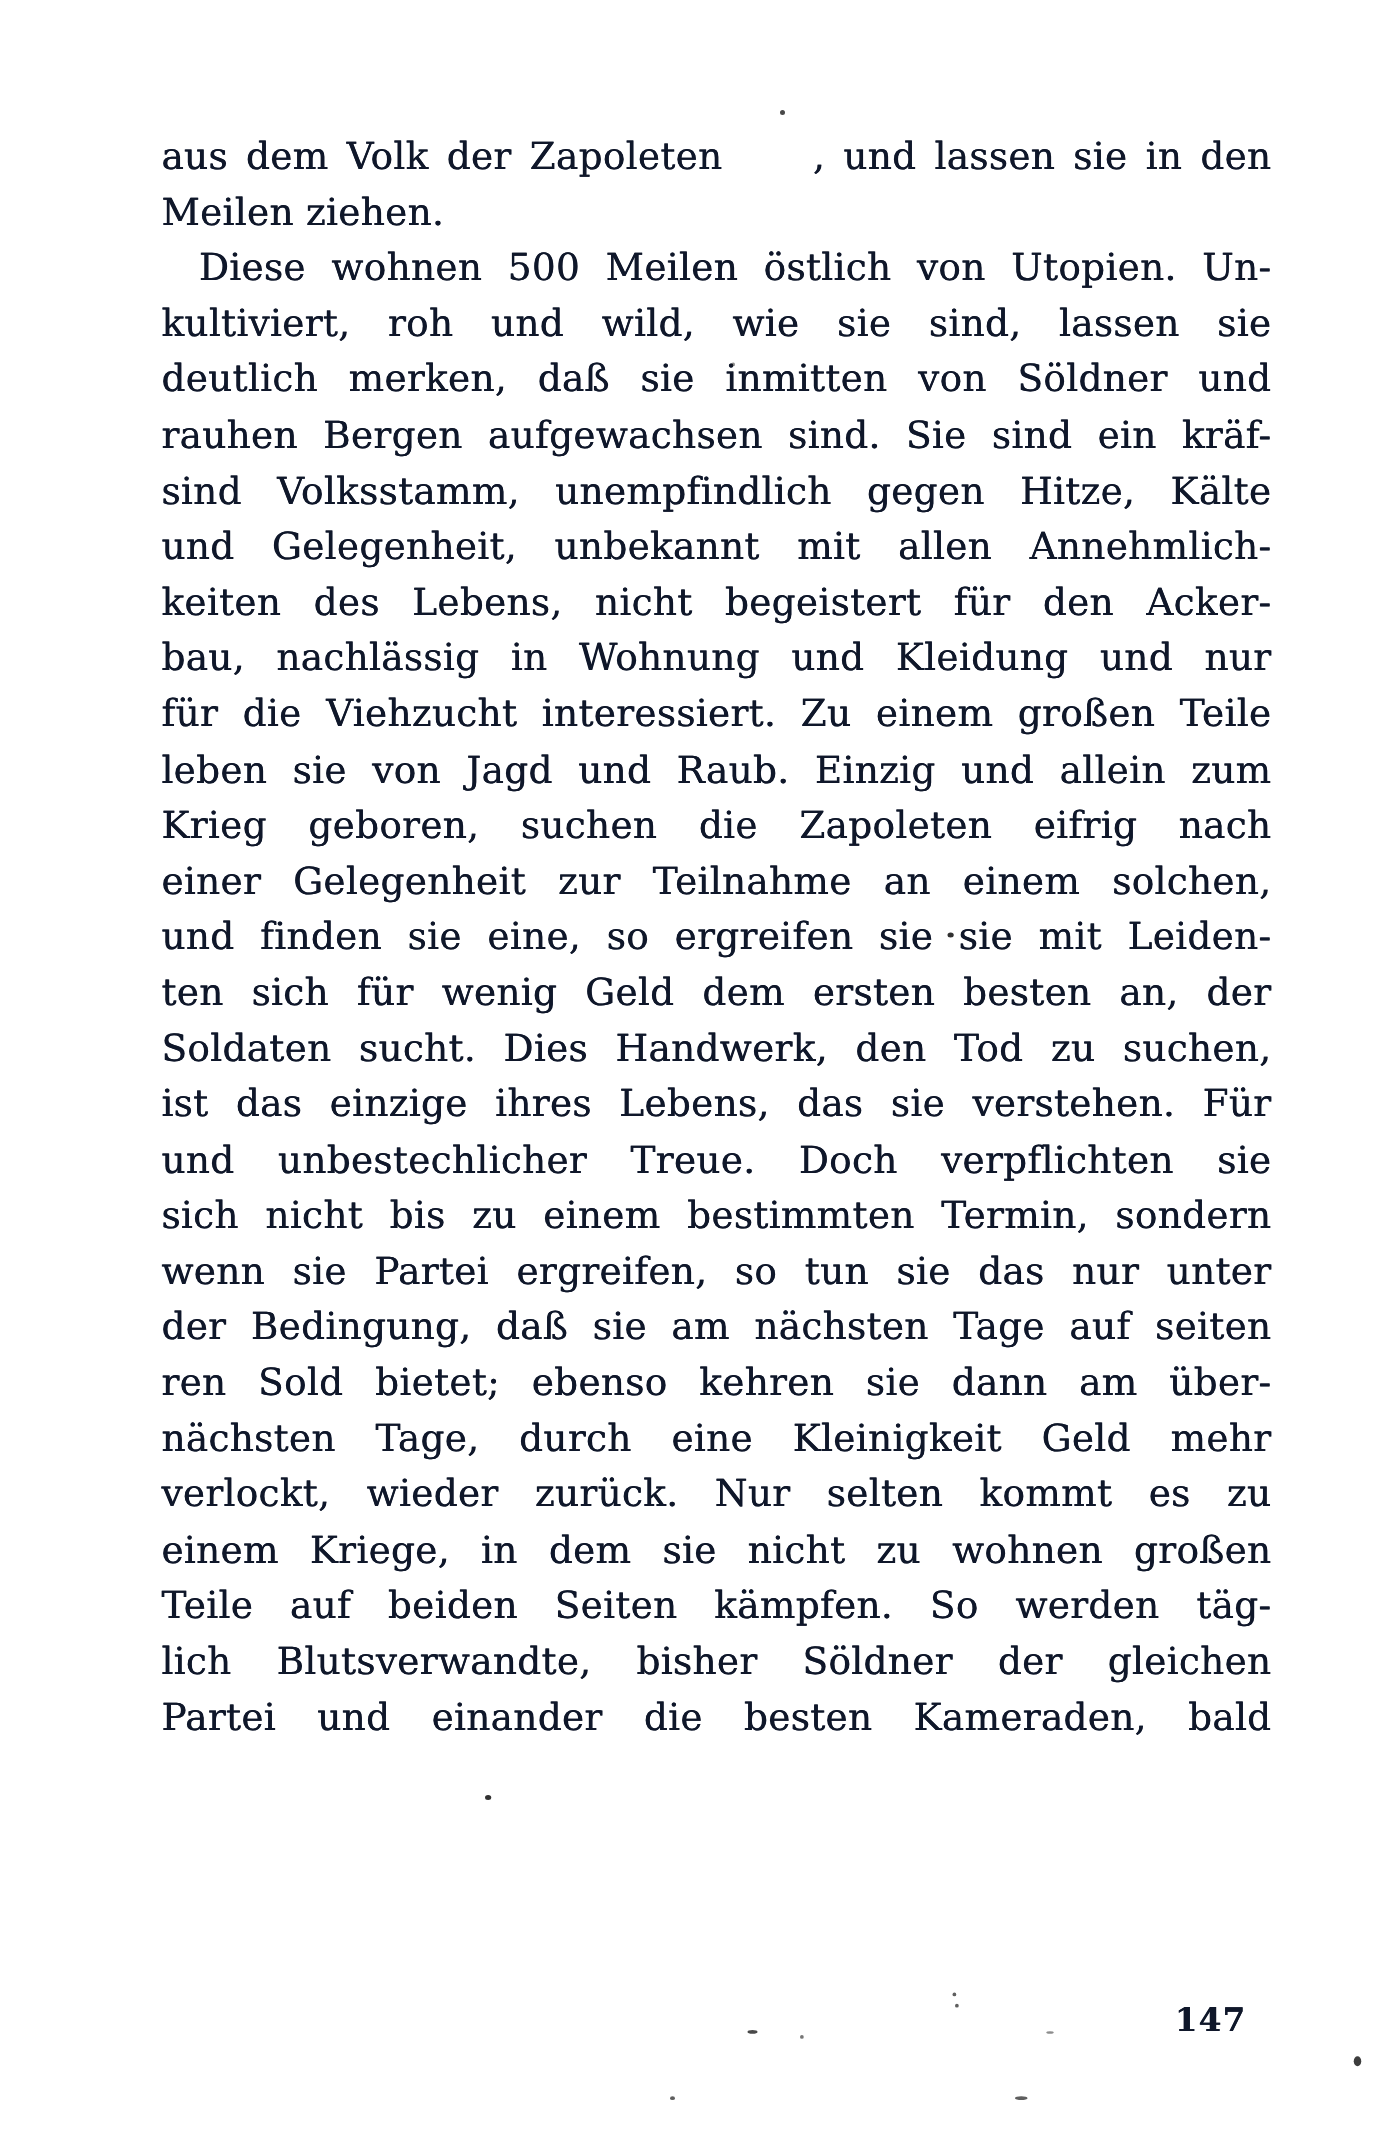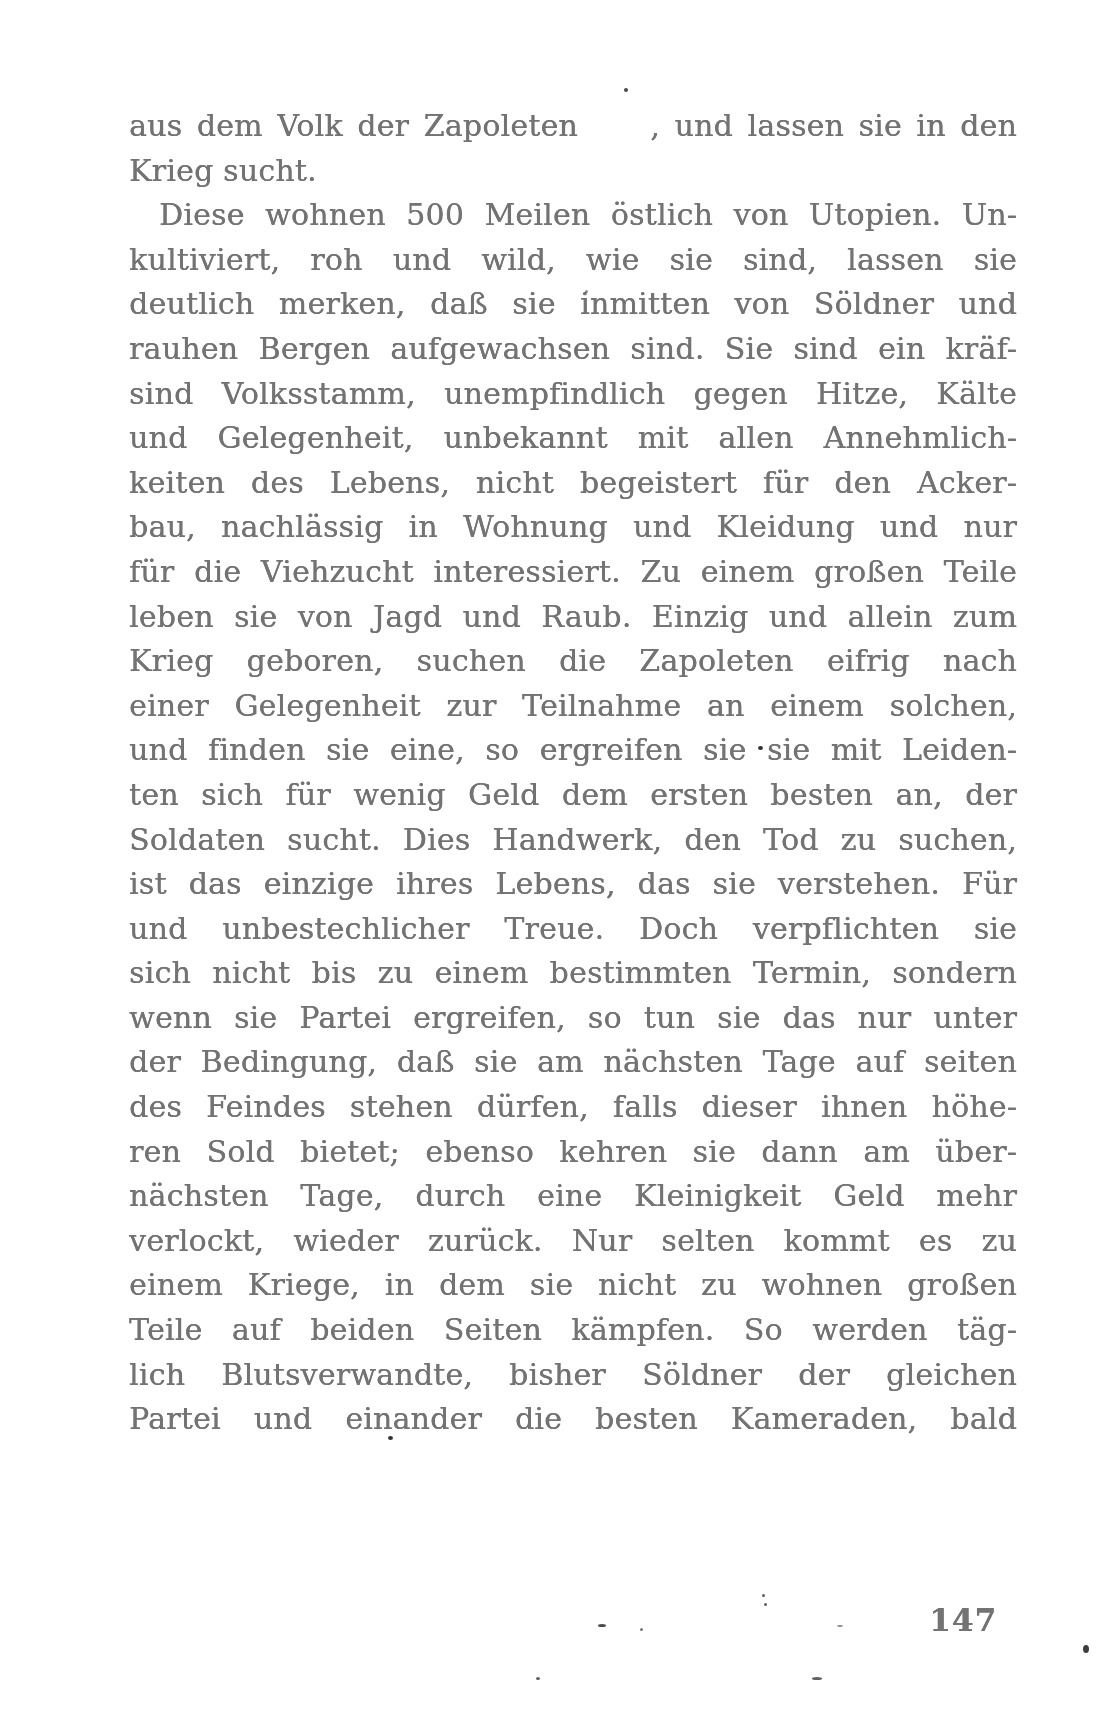--- a/index.html
+++ b/index.html
@@ -7,21 +7,21 @@
     padding: 0;
     background: #ffffff;
   }
   .page {
     position: relative;
     width: 1112px;
     height: 1716px;
     background: #ffffff;
     overflow: hidden;
     font-family: "DejaVu Serif", "Liberation Serif", serif;
-    color: #737373;
+    color: #0f172a;
   }
   .text-block {
     position: absolute;
     left: 129px;
     top: 104px;
     width: 888px;
   }
   .line {
     font-size: 30px;
     line-height: 44.6px;
@@ -35,59 +35,58 @@
   .line.end {
     text-align-last: left;
   }
   .line.indent {
     text-indent: 30px;
   }
   .page-number {
     position: absolute;
     top: 1602px;
     right: 115px;
-    font-size: 31px;
+    font-size: 26px;
     font-weight: 700;
     letter-spacing: 1px;
     text-shadow: 0.3px 0 currentColor;
   }
   .artifact {
     position: absolute;
     background: #1b1b1b;
     border-radius: 50%;
   }
 </style>
 </head>
 <body>
 
 <div class="page">
   <div class="text-block">
       <div class="line">aus dem Volk der Zapoleten&nbsp;&nbsp;&nbsp;&nbsp;&nbsp;, und lassen sie in den</div>
-      <div class="line end">Krieg sucht.</div>
+      <div class="line end">Meilen ziehen.</div>
       <div class="line indent">Diese wohnen 500 Meilen östlich von Utopien. Un-</div>
       <div class="line">kultiviert, roh und wild, wie sie sind, lassen sie</div>
       <div class="line">deutlich merken, daß sie inmitten von Söldner und</div>
       <div class="line">rauhen Bergen aufgewachsen sind. Sie sind ein kräf-</div>
       <div class="line">sind Volksstamm, unempfindlich gegen Hitze, Kälte</div>
       <div class="line">und Gelegenheit, unbekannt mit allen Annehmlich-</div>
       <div class="line">keiten des Lebens, nicht begeistert für den Acker-</div>
       <div class="line">bau, nachlässig in Wohnung und Kleidung und nur</div>
       <div class="line">für die Viehzucht interessiert. Zu einem großen Teile</div>
       <div class="line">leben sie von Jagd und Raub. Einzig und allein zum</div>
       <div class="line">Krieg geboren, suchen die Zapoleten eifrig nach</div>
       <div class="line">einer Gelegenheit zur Teilnahme an einem solchen,</div>
       <div class="line">und finden sie eine, so ergreifen sie sie mit Leiden-</div>
       <div class="line">ten sich für wenig Geld dem ersten besten an, der</div>
       <div class="line">Soldaten sucht. Dies Handwerk, den Tod zu suchen,</div>
       <div class="line">ist das einzige ihres Lebens, das sie verstehen. Für</div>
       <div class="line">und unbestechlicher Treue. Doch verpflichten sie</div>
       <div class="line">sich nicht bis zu einem bestimmten Termin, sondern</div>
       <div class="line">wenn sie Partei ergreifen, so tun sie das nur unter</div>
       <div class="line">der Bedingung, daß sie am nächsten Tage auf seiten</div>
-      <div class="line">des Feindes stehen dürfen, falls dieser ihnen höhe-</div>
       <div class="line">ren Sold bietet; ebenso kehren sie dann am über-</div>
       <div class="line">nächsten Tage, durch eine Kleinigkeit Geld mehr</div>
       <div class="line">verlockt, wieder zurück. Nur selten kommt es zu</div>
       <div class="line">einem Kriege, in dem sie nicht zu wohnen großen</div>
       <div class="line">Teile auf beiden Seiten kämpfen. So werden täg-</div>
       <div class="line">lich Blutsverwandte, bisher Söldner der gleichen</div>
       <div class="line">Partei und einander die besten Kameraden, bald</div>
     </div>
   <div class="page-number">147</div>
   <div>

